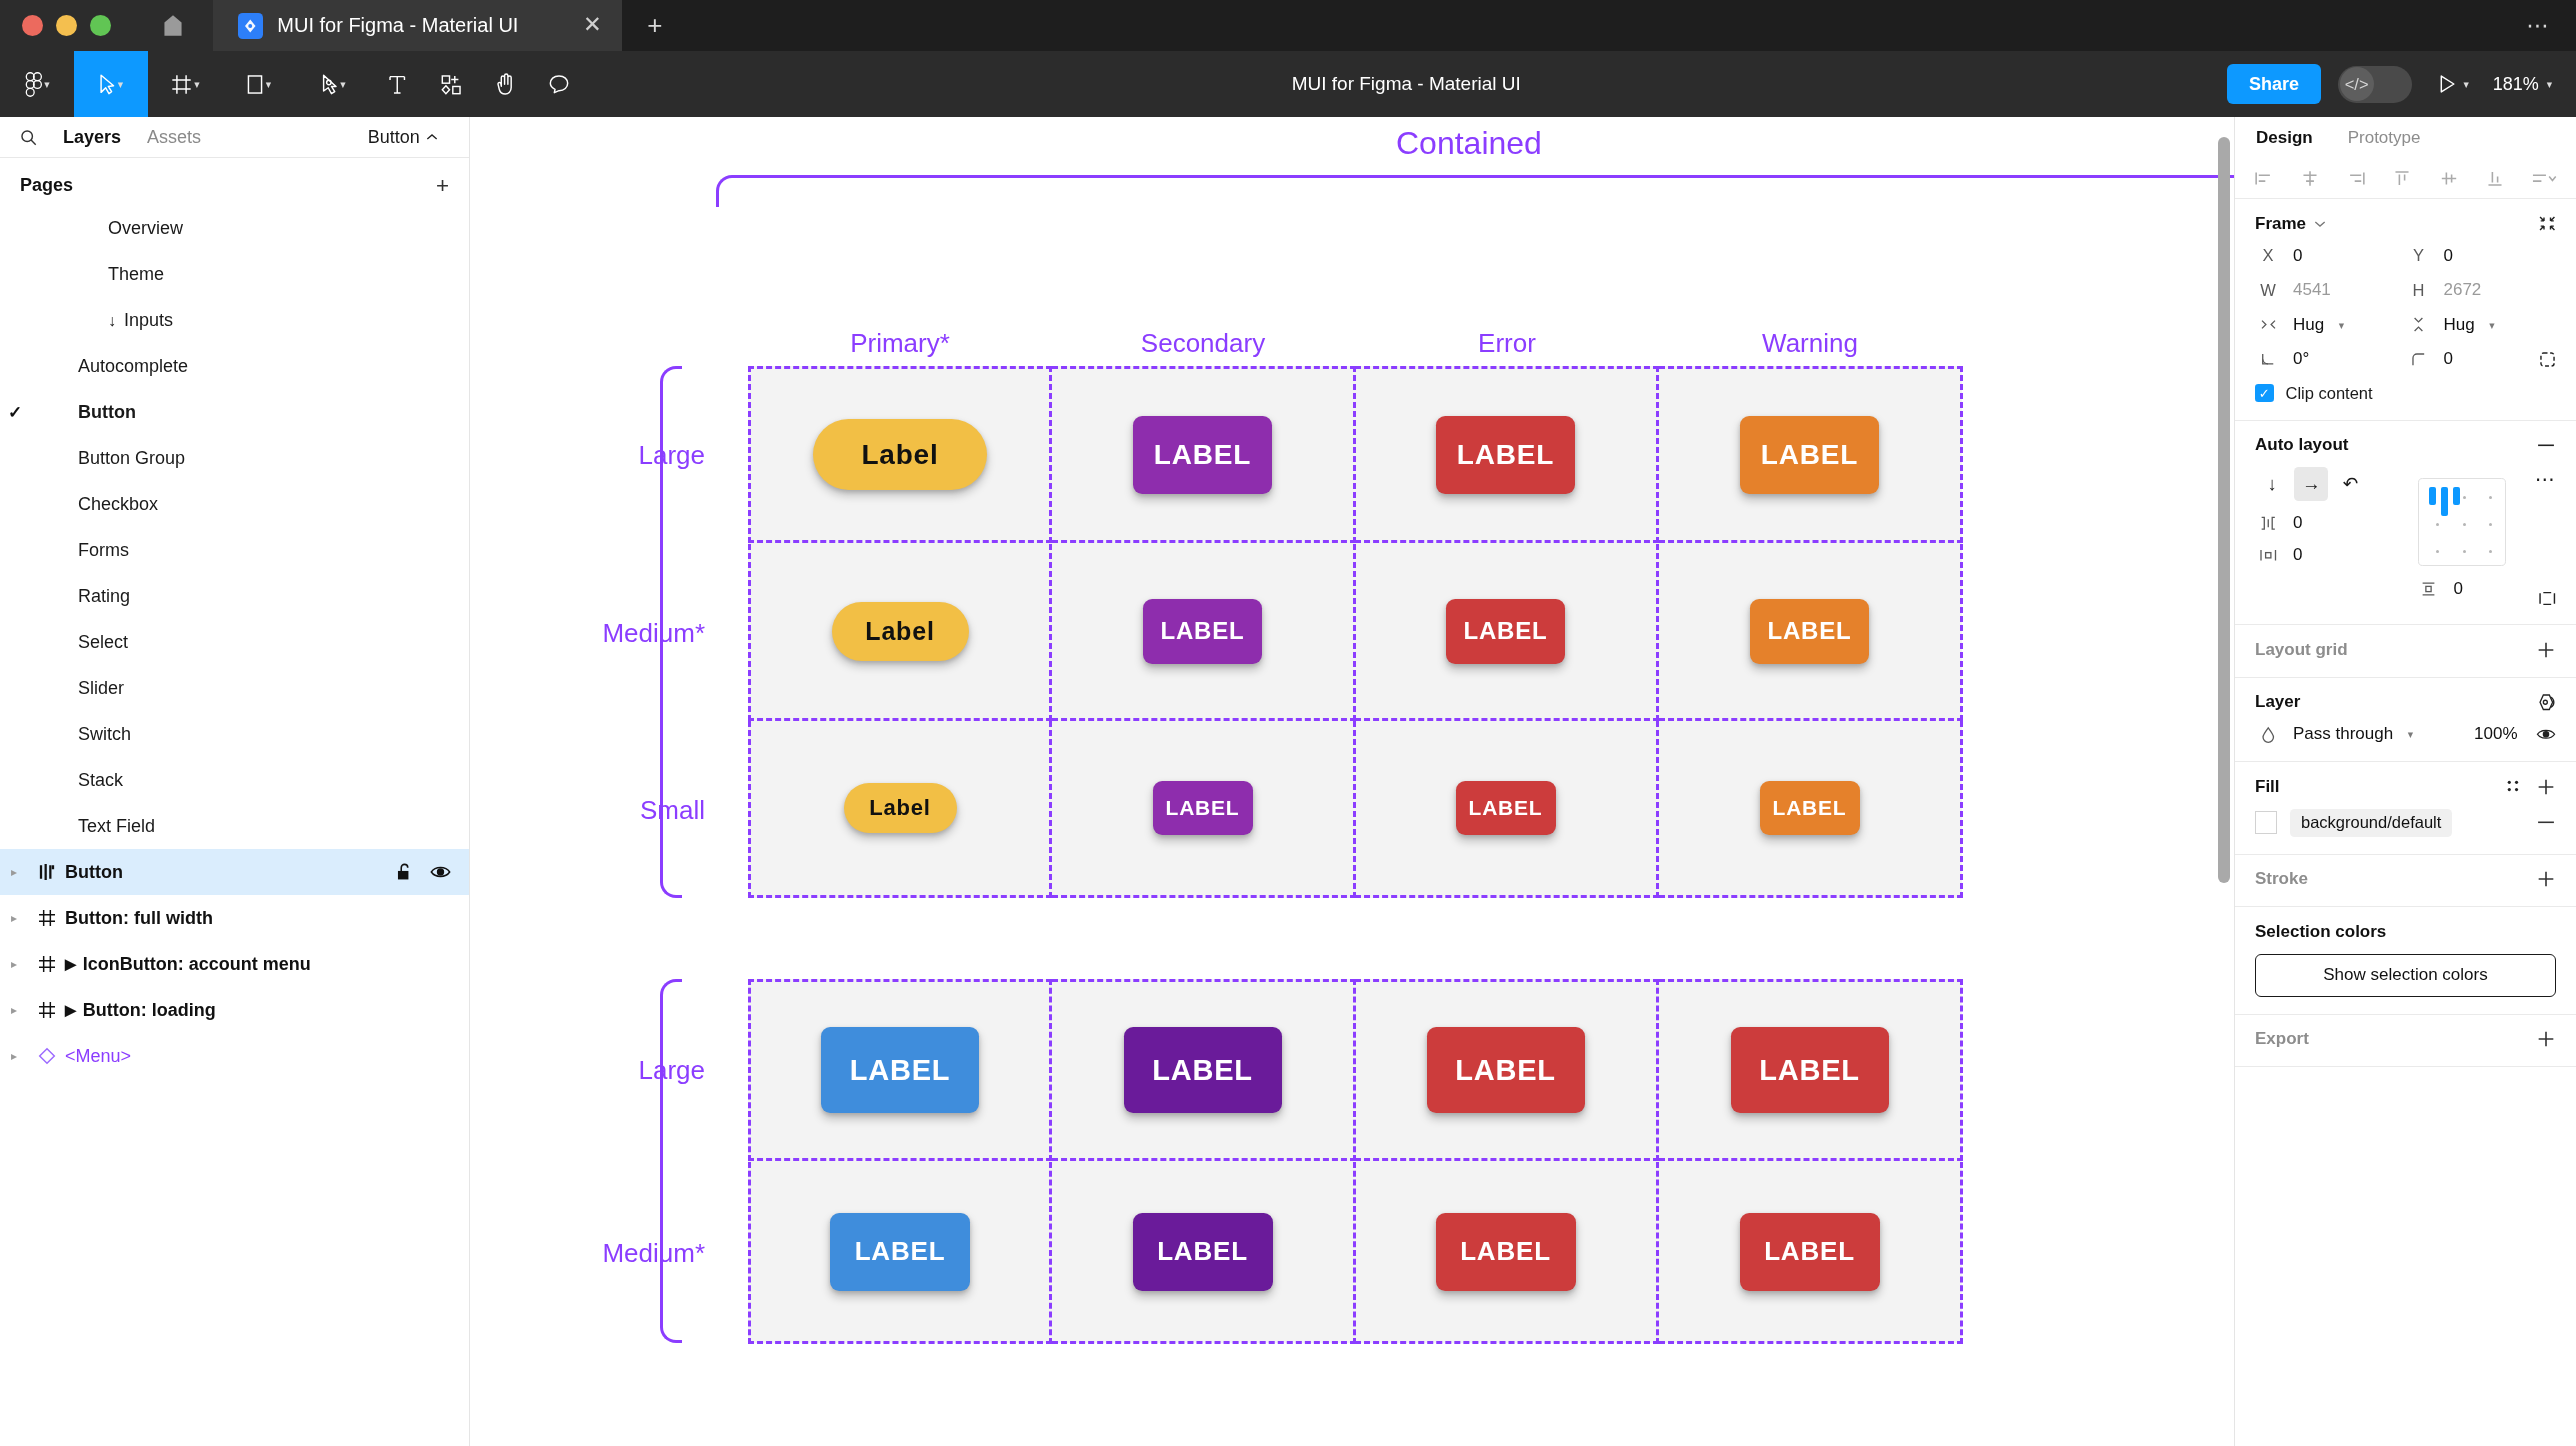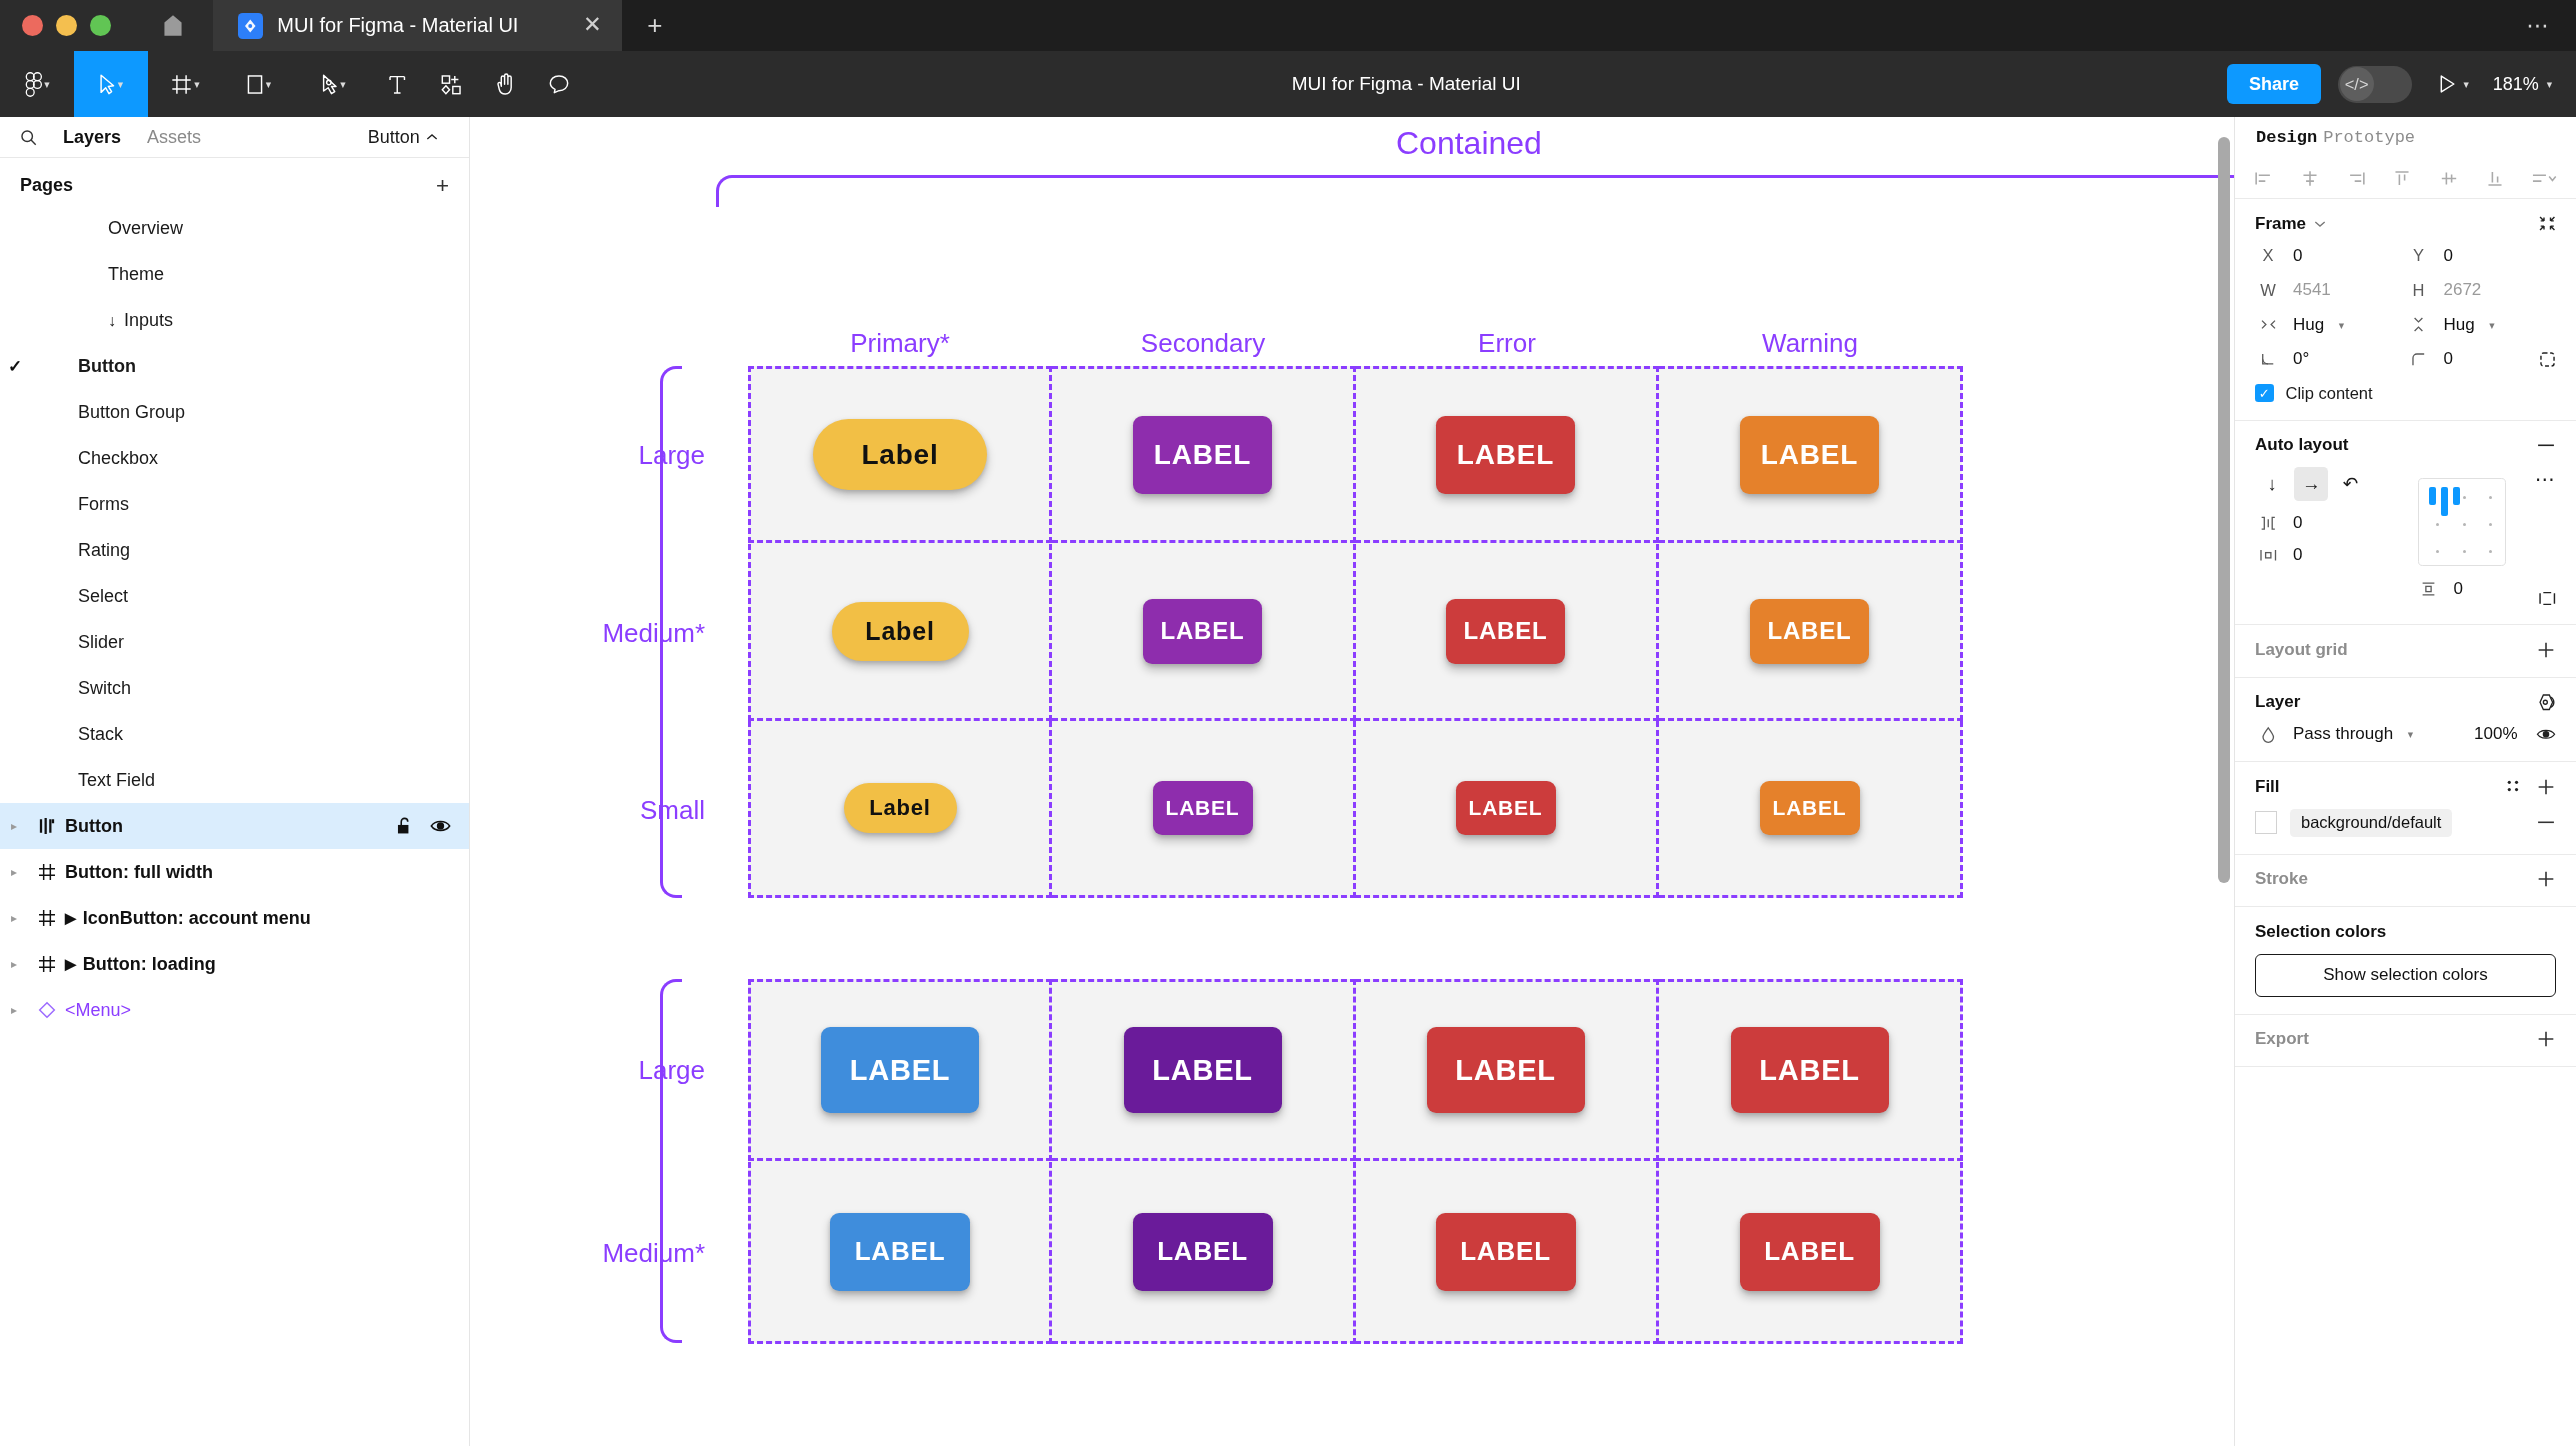--- a/index.html
+++ b/index.html
@@ -216,23 +216,22 @@
   
   .right-panel {
     position: absolute; top: 117px; right: 0;
     width: 342px; height: 1329px;
     background: #ffffff;
     border-left: 1.3px solid #e5e5e5;
     overflow: hidden;
     font-size: 16.5px; color: #1a1a1a;
   }
   .rp-tabs {
-    height: 41px; display: flex; align-items: center; gap: 6px;
+    height: 41px; display: flex; align-items: center; gap: 35px;
     padding: 0 21px;
-    font-family: Liberation Mono, monospace;
   }
   .rp-tab { font-size: 17px; color: #8d8d8d; cursor: pointer; }
   .rp-tab.active { color: #111; font-weight: 700; }
   .rp-align {
     height: 41px; display: flex; align-items: center; justify-content: space-between;
     padding: 0 18.5px; border-bottom: 1.3px solid #eaeaea;
   }
   .align-ico { cursor: pointer; display: flex; align-items: center; }
   .rp-sec { border-bottom: 1.3px solid #eaeaea; padding: 14.5px 20px 17px 20px; }
   .rp-sec-head {
@@ -420,20 +419,24 @@
         <span class="chk"></span>
         <span class="pad1"><span>Overview</span></span>
       </div>
       <div class="page-row">
         <span class="chk"></span>
         <span class="pad1"><span>Theme</span></span>
       </div>
       <div class="page-row">
         <span class="chk"></span>
         <span class="pad1"><span class="arrow-ico">↓</span><span>Inputs</span></span>
+      </div>
+      <div class="page-row">
+        <span class="chk"></span>
+        <span class="pad2"><span>Autocomplete</span></span>
       </div>
       <div class="page-row bold">
         <span class="chk">✓</span>
         <span class="pad2"><span>Button</span></span>
       </div>
       <div class="page-row">
         <span class="chk"></span>
         <span class="pad2"><span>Button Group</span></span>
       </div>
       <div class="page-row">

